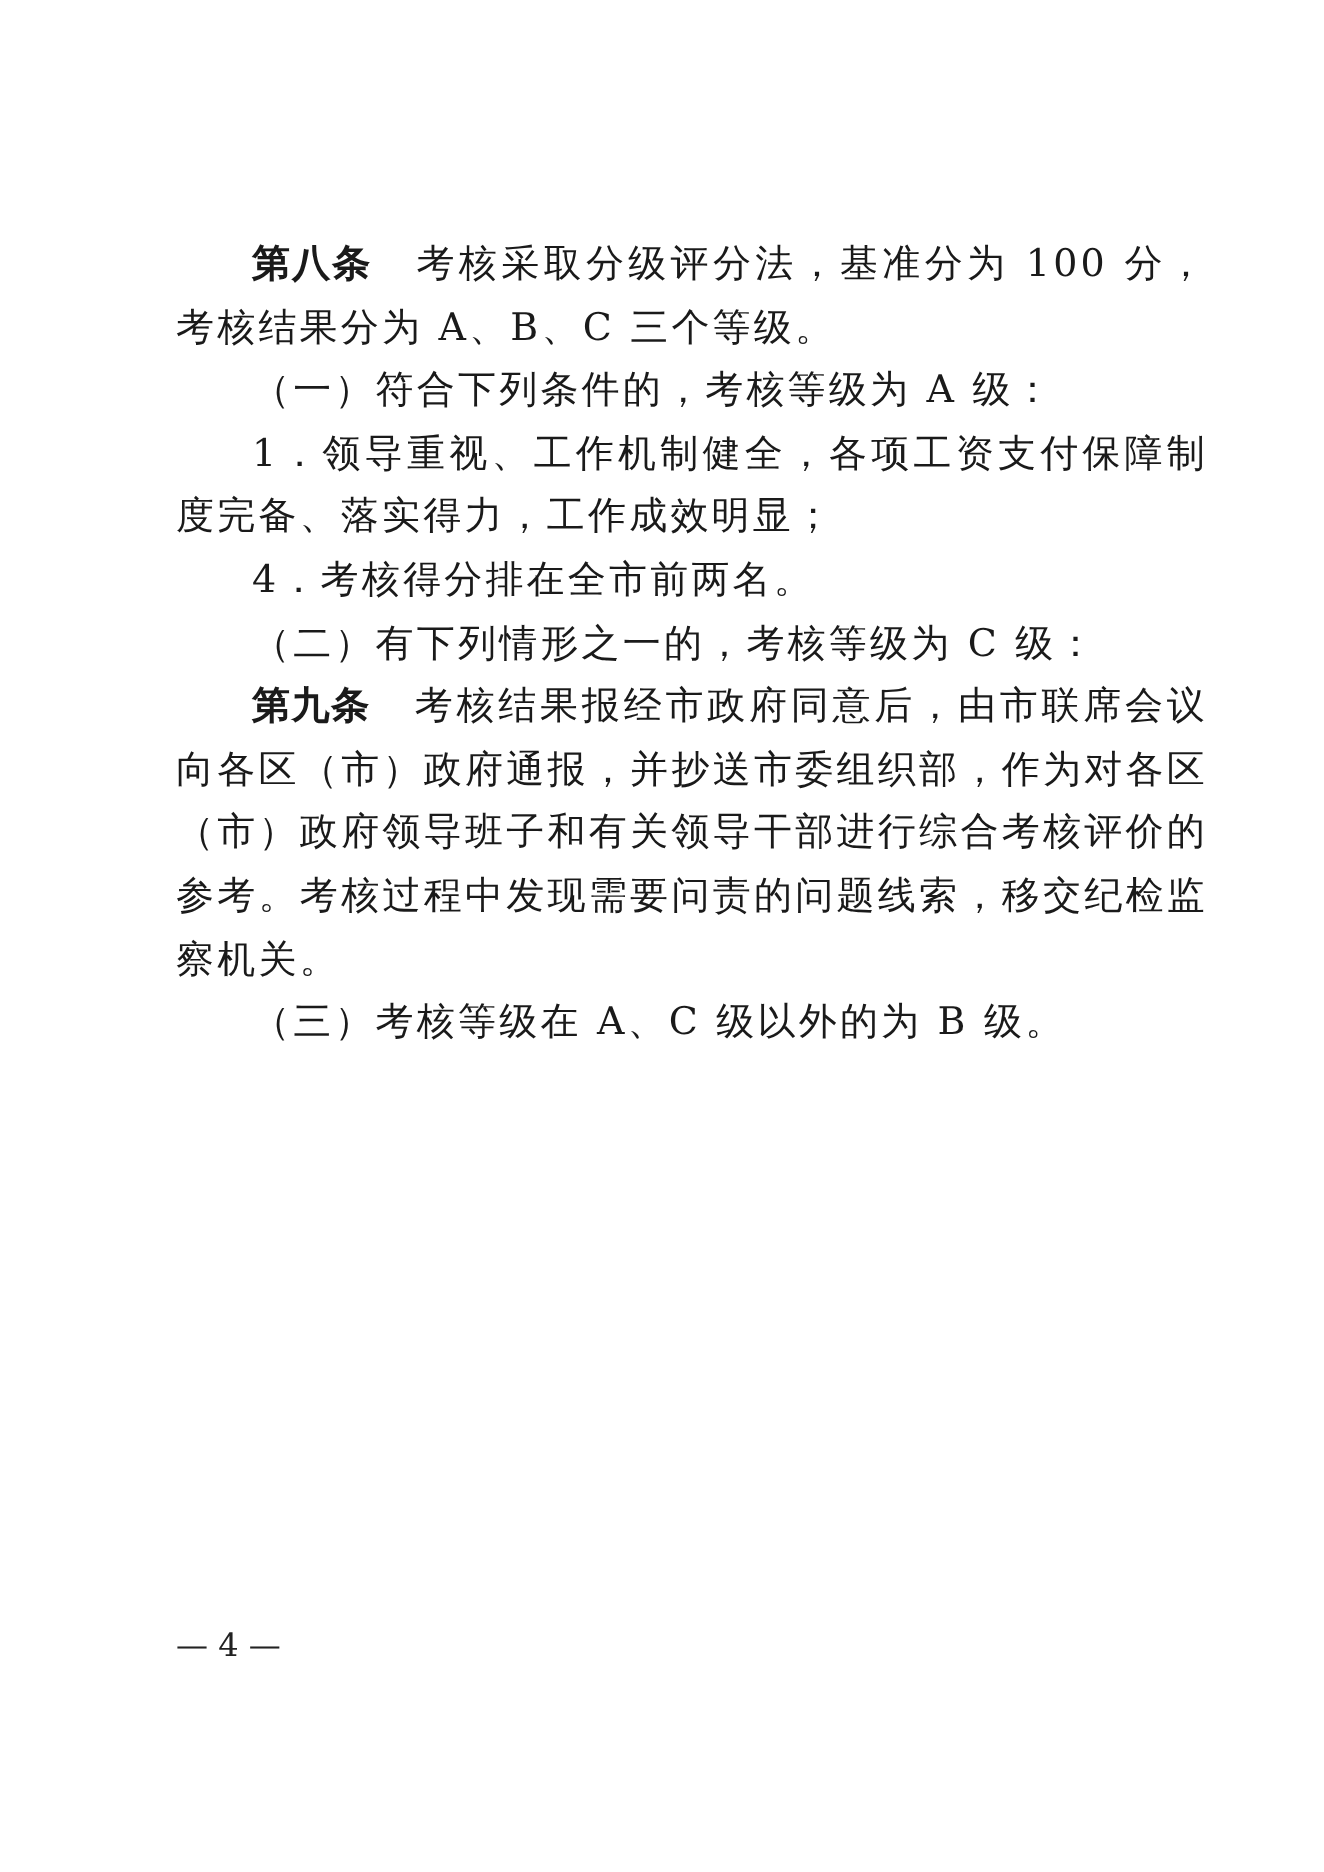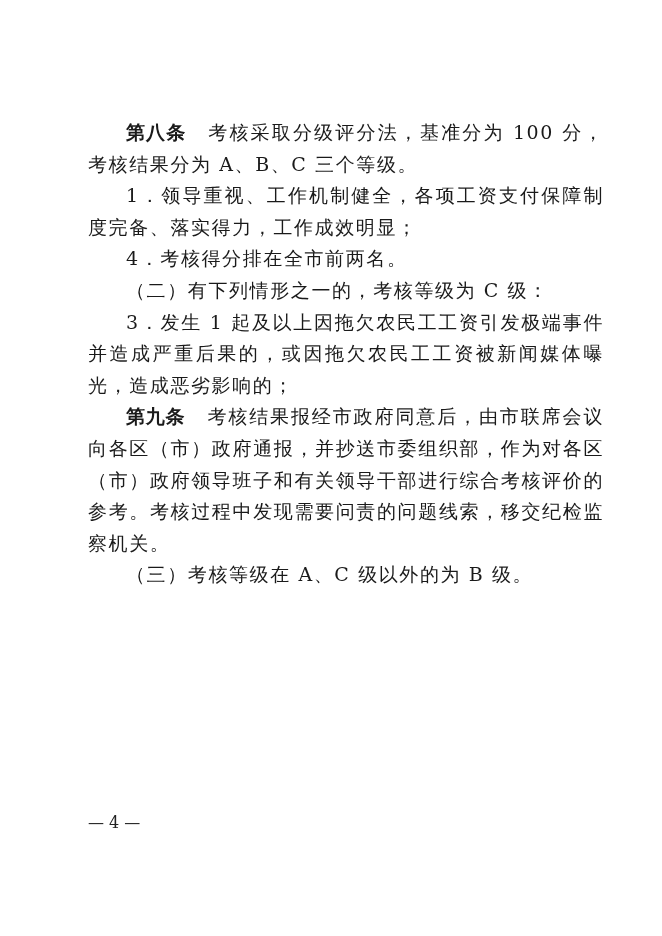--- a/index.html
+++ b/index.html
@@ -16,21 +16,21 @@
   .footer {
     position: absolute; left: 88px; top: 813px;
     font-family: "DejaVu Serif", "Liberation Serif", serif; font-size: 16px; color: #222;
   }
 </style>
 </head>
 <body>
 
 <div class="page">
   <p class="para"><span class="head">第八条</span><span>考核采取分级评分法，基准分为 100 分，考核结果分为 A、B、C 三个等级。</span></p>
+  <p class="para sub">（一）符合下列条件的，考核等级为 A 级：</p>
   <p class="para">1．领导重视、工作机制健全，各项工资支付保障制度完备、落实得力，工作成效明显；</p>
   <p class="para">4．考核得分排在全市前两名。</p>
   <p class="para sub">（二）有下列情形之一的，考核等级为 C 级：</p>
-  <p class="para">3．发生 1 起及以上因拖欠农民工工资引发极端事件并造成严重后果的，或因拖欠农民工工资被新闻媒体曝光，造成恶劣影响的；</p>
   <p class="para"><span class="head">第九条</span><span>考核结果报经市政府同意后，由市联席会议向各区（市）政府通报，并抄送市委组织部，作为对各区（市）政府领导班子和有关领导干部进行综合考核评价的参考。考核过程中发现需要问责的问题线索，移交纪检监察机关。</span></p>
   <p class="para sub">（三）考核等级在 A、C 级以外的为 B 级。</p>
 </div>
 
 <div class="footer">— 4 —</div>
 
 </body></html>

